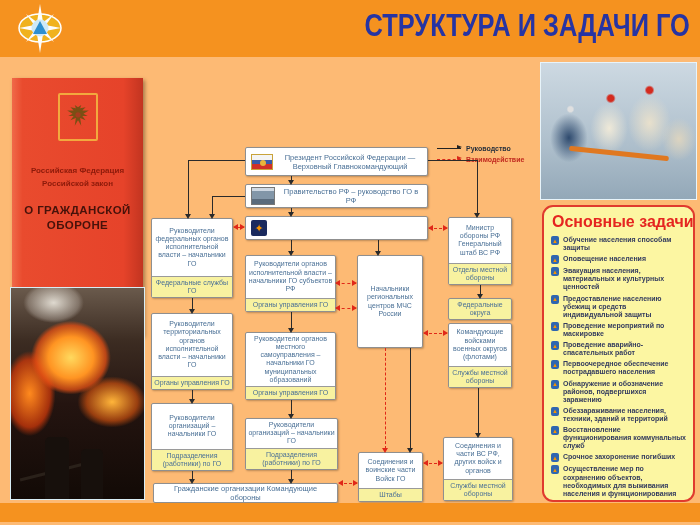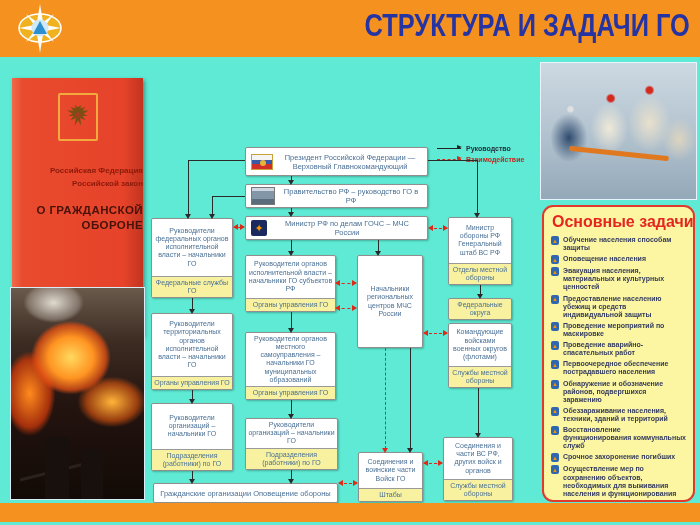--- a/index.html
+++ b/index.html
@@ -1,17 +1,17 @@
 <!DOCTYPE html>
 <html><head>
 <meta charset="utf-8">
 <style>
   html,body { margin:0; padding:0; }
   body { font-family:"Liberation Sans", sans-serif; }
-  .poster { position:relative; width:700px; height:525px; background:#5eead4; overflow:hidden; }
+  .poster { position:relative; width:700px; height:525px; background:#fdba74; overflow:hidden; }
 
   
   .band-top { position:absolute; left:0; top:0; width:700px; height:57px; background:#f5921f; }
   .band-bottom { position:absolute; left:0; top:503px; width:700px; height:19px; background:#f5921f; }
   .main-title { position:absolute; right:10px; top:8px; font-size:31px; font-weight:800;
     color:#2634a3; letter-spacing:0px; transform:scaleX(.82); transform-origin:right center; white-space:nowrap; }
   .emblem { position:absolute; left:16px; top:2px; }
 
   
   .defbox { position:absolute; left:155px; top:72px; width:370px; height:62px; box-sizing:border-box;
@@ -25,21 +25,21 @@
   .ls { display:inline-block; position:relative; width:24px; height:0; border-top:1.5px solid #222; }
   .ls::after { content:""; position:absolute; right:-3px; top:-4px; border:2.5px solid transparent; border-left:5px solid #222; }
   .ls.red { border-top:1.5px dashed #d92a1c; }
   .ls.red::after { border-left-color:#d92a1c; }
   .lg-lead { color:#27303c; }
   .lg-int { color:#c22a20; }
 
   
   .book { position:absolute; left:12px; top:78px; width:131px; height:258px;
     background:linear-gradient(90deg,#f06a4a 0,#e94b2e 8%,#e6432a 85%,#c23420 100%);
-    box-shadow:2px 2px 4px rgba(0,0,0,.35); text-align:right; }
+    box-shadow:2px 2px 4px rgba(0,0,0,.35); text-align:center; }
   .arms-frame { width:36px; height:44px; margin:15px auto 0; border:2px solid #f2a93e; border-radius:2px;
     display:flex; align-items:center; justify-content:center; }
   .book-law { margin-top:24px; font-size:8px; font-weight:bold; color:#8c1a0a; line-height:1.6; }
   .book-title { margin-top:12px; font-size:11.5px; font-weight:800; color:#47120a; line-height:1.35; letter-spacing:.4px; }
 
   
   .photo-fire { position:absolute; left:10px; top:287px; width:133px; height:211px; border:1px solid #d8edf5;
     background:
       radial-gradient(ellipse 42px 28px at 32% 7%, rgba(230,225,215,.95), rgba(200,190,180,.35) 60%, transparent 72%),
       radial-gradient(ellipse 50px 46px at 45% 33%, #ffd95e, #ff9422 45%, rgba(230,80,20,.75) 70%, transparent 80%),
@@ -159,21 +159,20 @@
   <div class="tbox" style="left:245px; top:147px; width:183px; height:29px;">
     <span class="icon-flag"></span>
     <span class="txt">Президент Российской Федерации — Верховный Главнокомандующий</span>
   </div>
   <div class="tbox" style="left:245px; top:184px; width:183px; height:24px;">
     <span class="icon-gov"></span>
     <span class="txt">Правительство РФ – руководство ГО в РФ</span>
   </div>
   <div class="tbox" style="left:245px; top:216px; width:183px; height:24px;">
     <span class="icon-mchs">✦</span>
-    <span class="txt">Министр РФ по делам ГОЧС – МЧС России</span>
   </div>
 
   <div class="fbox" style="left:151px; top:218px; width:82px; height:80px;">
     <div class="main">Руководители федеральных органов исполнительной власти – начальники ГО</div>
     <div class="sub">Федеральные службы ГО</div>
   </div>
   <div class="fbox" style="left:151px; top:313px; width:82px; height:77px;">
     <div class="main">Руководители территориальных органов исполнительной власти – начальники ГО</div>
     <div class="sub">Органы управления ГО</div>
   </div>
@@ -211,21 +210,21 @@
   <div class="fbox" style="left:443px; top:437px; width:70px; height:64px;">
     <div class="main">Соединения и части ВС РФ, других войск и органов</div>
     <div class="sub">Службы местной обороны</div>
   </div>
 
   <div class="fbox" style="left:358px; top:452px; width:65px; height:50px;">
     <div class="main">Соединения и воинские части Войск ГО</div>
     <div class="sub">Штабы</div>
   </div>
   <div class="tbox" style="left:153px; top:483px; width:185px; height:20px;">
-    <span class="txt">Гражданские организации Оповещение обороны</span>
+    <span class="txt">Гражданские организации Командующие обороны</span>
   </div>
 
   <div>
     <div class="vl" style="left:291px; top:176px; height:5px;"></div>
     <div class="vl" style="left:291px; top:208px; height:5px;"></div>
     <div class="vl" style="left:291px; top:240px; height:12px;"></div>
     <div class="vl" style="left:378px; top:240px; height:12px;"></div>
     <div class="hl" style="left:188px; top:160px; width:57px;"></div>
     <div class="vl" style="left:188px; top:160px; height:55px;"></div>
     <div class="hl" style="left:212px; top:196px; width:33px;"></div>

